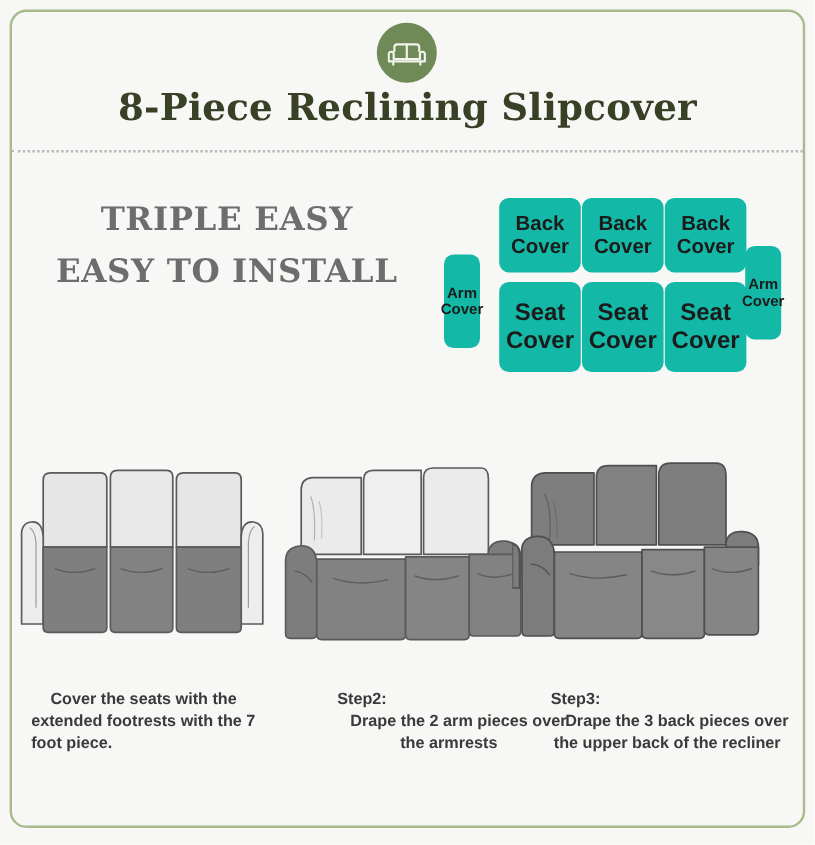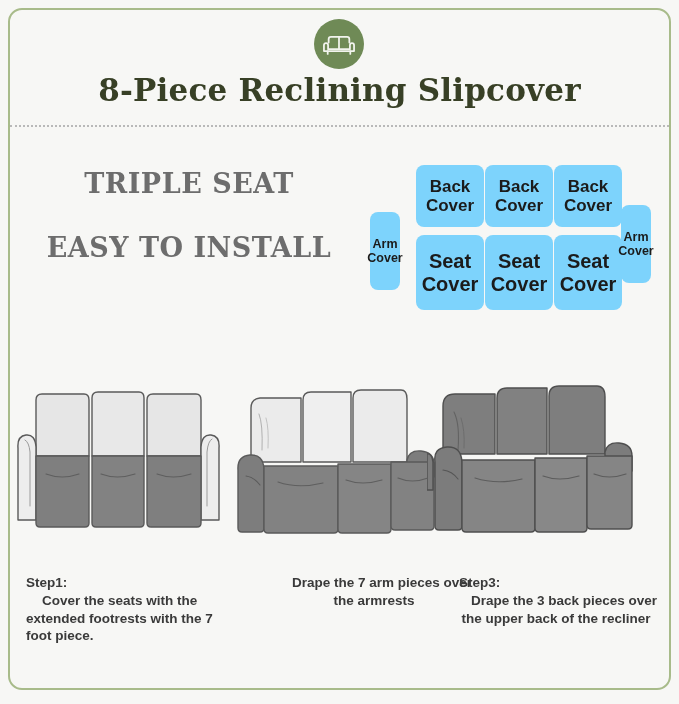--- a/index.html
+++ b/index.html
@@ -90,33 +90,33 @@
     text-align: center;
   }
   .slogan-line {
     font-family: "DejaVu Serif", "Liberation Serif", serif;
     font-weight: bold;
     font-size: 27px;
     color: #6d6d6d;
     letter-spacing: 0.5px;
     line-height: 1.0;
   }
-  .slogan-line.second { margin-top: 37px; }
+  .slogan-line.second { margin-top: 16px; }
 
   
   #piece-grid {
     position: absolute;
     left: 368px;
     top: 160px;
     width: 290px;
     height: 155px;
   }
   .tile {
     position: absolute;
-    background: #7dd3fc;
+    background: #14b8a6;
     border-radius: 8px;
     display: flex;
     flex-direction: column;
     align-items: center;
     justify-content: center;
     color: #1b1b1b;
     font-family: "Liberation Sans", sans-serif;
     font-weight: bold;
     text-align: center;
     box-sizing: border-box;
@@ -216,21 +216,21 @@
           <path d="M29 20 V23"></path>
         </g>
       </svg>
     </div>
 
     <div id="poster-title">8-Piece Reclining Slipcover</div>
     <div id="divider"></div>
   </div>
 
   <div id="slogan">
-    <div class="slogan-line first">TRIPLE SEAT</div>
+    <div class="slogan-line first">TRIPLE EASY</div>
     <div class="slogan-line second">EASY TO INSTALL</div>
   </div>
 
   <div id="piece-grid">
 
     <div class="tile arm left">
       <span class="l1">Arm</span>
       <span class="l2">Cover</span>
     </div>
 
@@ -286,21 +286,20 @@
             <path d="M84 78 H136 V145 q0 4 -4 4 H88 q-4 0 -4 -4 Z" fill="#828282"></path>
             <path d="M139 78 H193 V145 q0 4 -4 4 H143 q-4 0 -4 -4 Z" fill="#7f7f7f"></path>
 
             <path d="M38 96 q16 6 33 0" fill="none" stroke="#5f5f5f" stroke-width="1.2"></path>
             <path d="M93 96 q16 6 34 0" fill="none" stroke="#5f5f5f" stroke-width="1.2"></path>
             <path d="M149 96 q16 6 34 0" fill="none" stroke="#5f5f5f" stroke-width="1.2"></path>
           </g>
         </svg>
       </div>
       <div class="step-caption">
-        <span class="step-label">Step1:</span>
         <span class="step-body">Cover the seats with the extended footrests with the 7 foot piece.</span>
       </div>
     </div>
 
     <div class="step" id="step-2">
       <div class="sofa-art">
         <svg viewBox="0 0 226 170" aria-hidden="true">
           <g stroke="#5a5a5a" stroke-width="1.4" stroke-linejoin="round" stroke-linecap="round">
 
             <path d="M18 30 q0 -9 9 -10 H68 V84 H18 Z" fill="#ebebeb"></path>
@@ -319,21 +318,22 @@
             <path d="M158 84 H201 V148 q0 4 -4 4 H162 q-4 0 -4 -4 Z" fill="#828282"></path>
             <path d="M45 104 q20 7 45 1" fill="none" stroke="#5f5f5f" stroke-width="1.2"></path>
             <path d="M113 102 q16 6 36 0" fill="none" stroke="#5f5f5f" stroke-width="1.2"></path>
             <path d="M165 100 q14 6 30 0" fill="none" stroke="#5f5f5f" stroke-width="1.2"></path>
 
             <path d="M217 18 q4 0 5 6 V112 H217 Z" fill="#7d7d7d"></path>
           </g>
         </svg>
       </div>
       <div class="step-caption">
-        <span class="step-body">Drape the 7 arm pieces over the armrests</span>
+        <span class="step-label">Step2:</span>
+        <span class="step-body">Drape the 2 arm pieces over the armrests</span>
       </div>
     </div>
 
     <div class="step" id="step-3">
       <div class="sofa-art">
         <svg viewBox="0 0 226 170" aria-hidden="true">
           <g stroke="#4f4f4f" stroke-width="1.4" stroke-linejoin="round" stroke-linecap="round">
 
             <path d="M16 28 q0 -12 12 -12 H68 V76 H16 Z" fill="#7e7e7e"></path>
             <path d="M70 20 q0 -10 10 -10 H120 V76 H70 Z" fill="#818181"></path>

